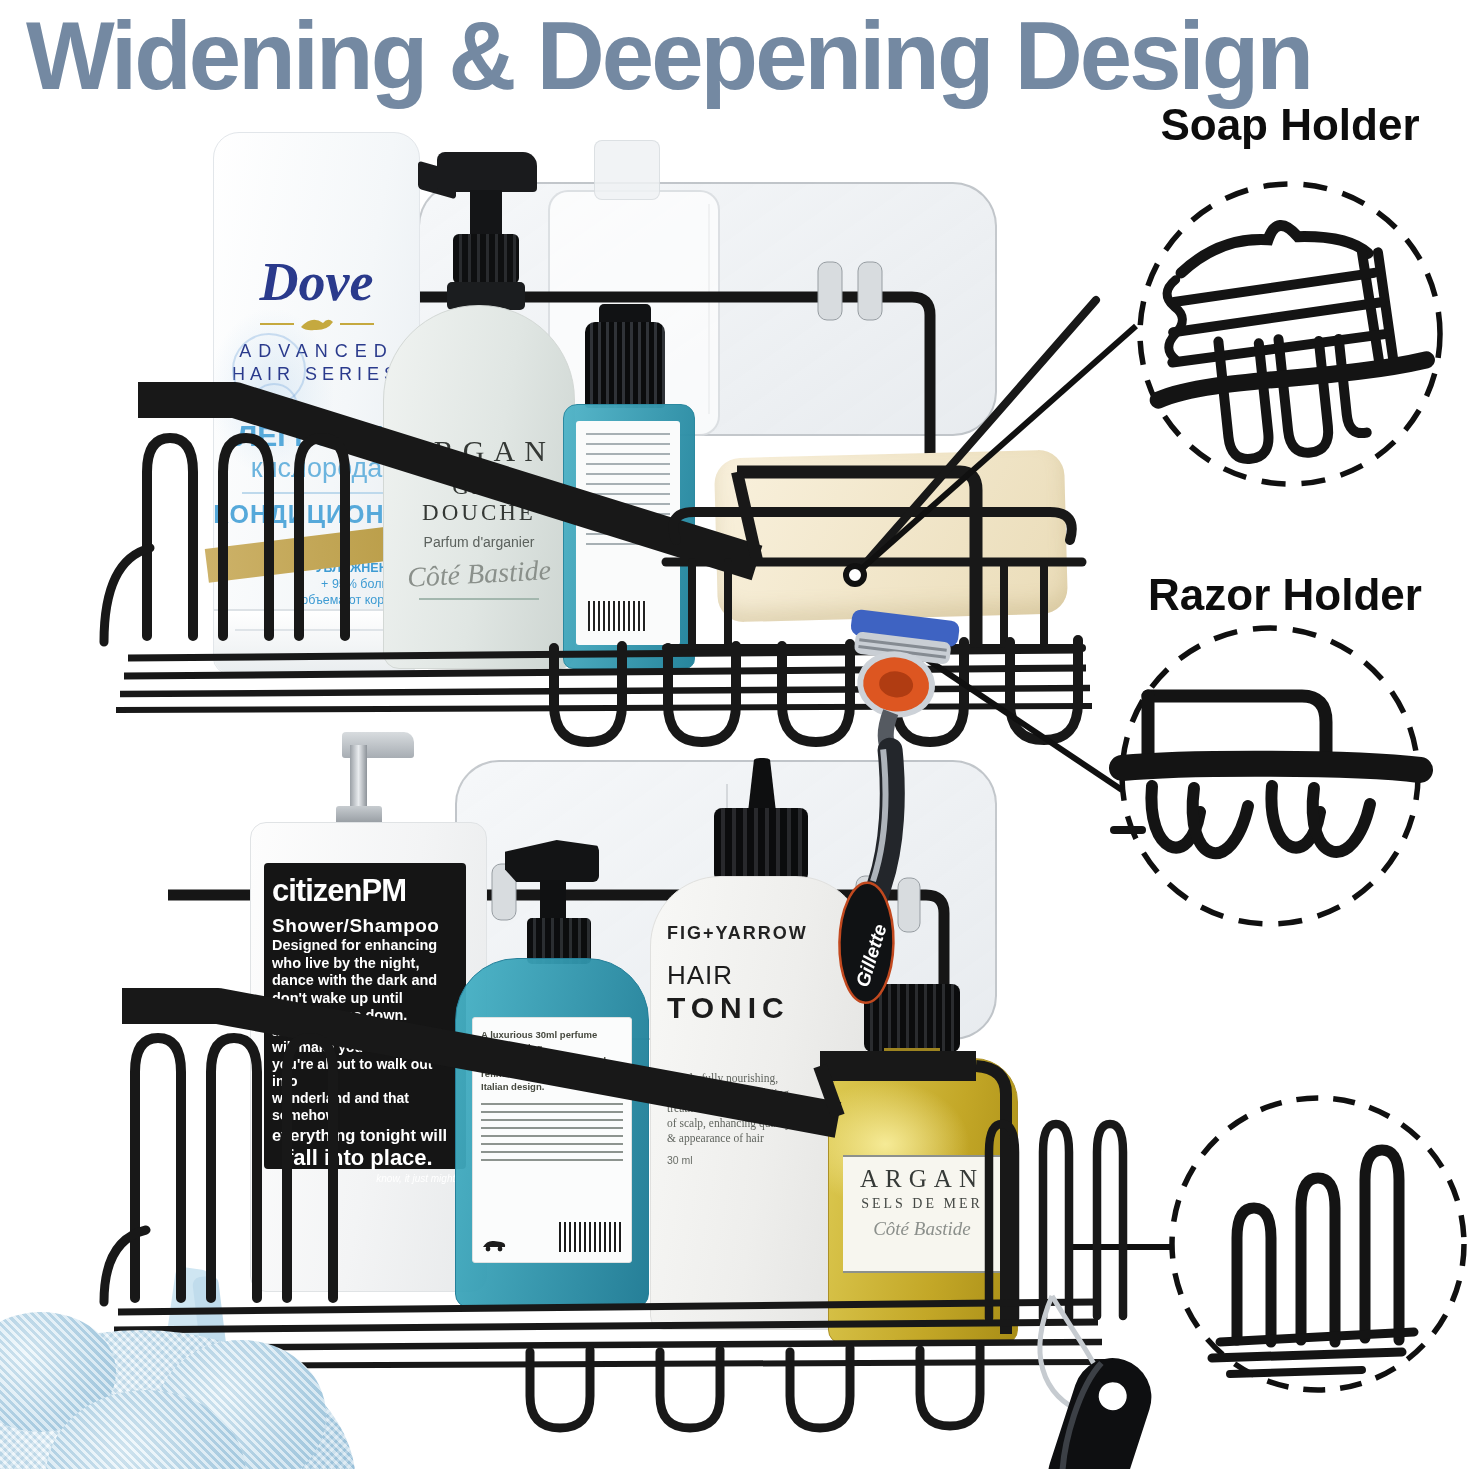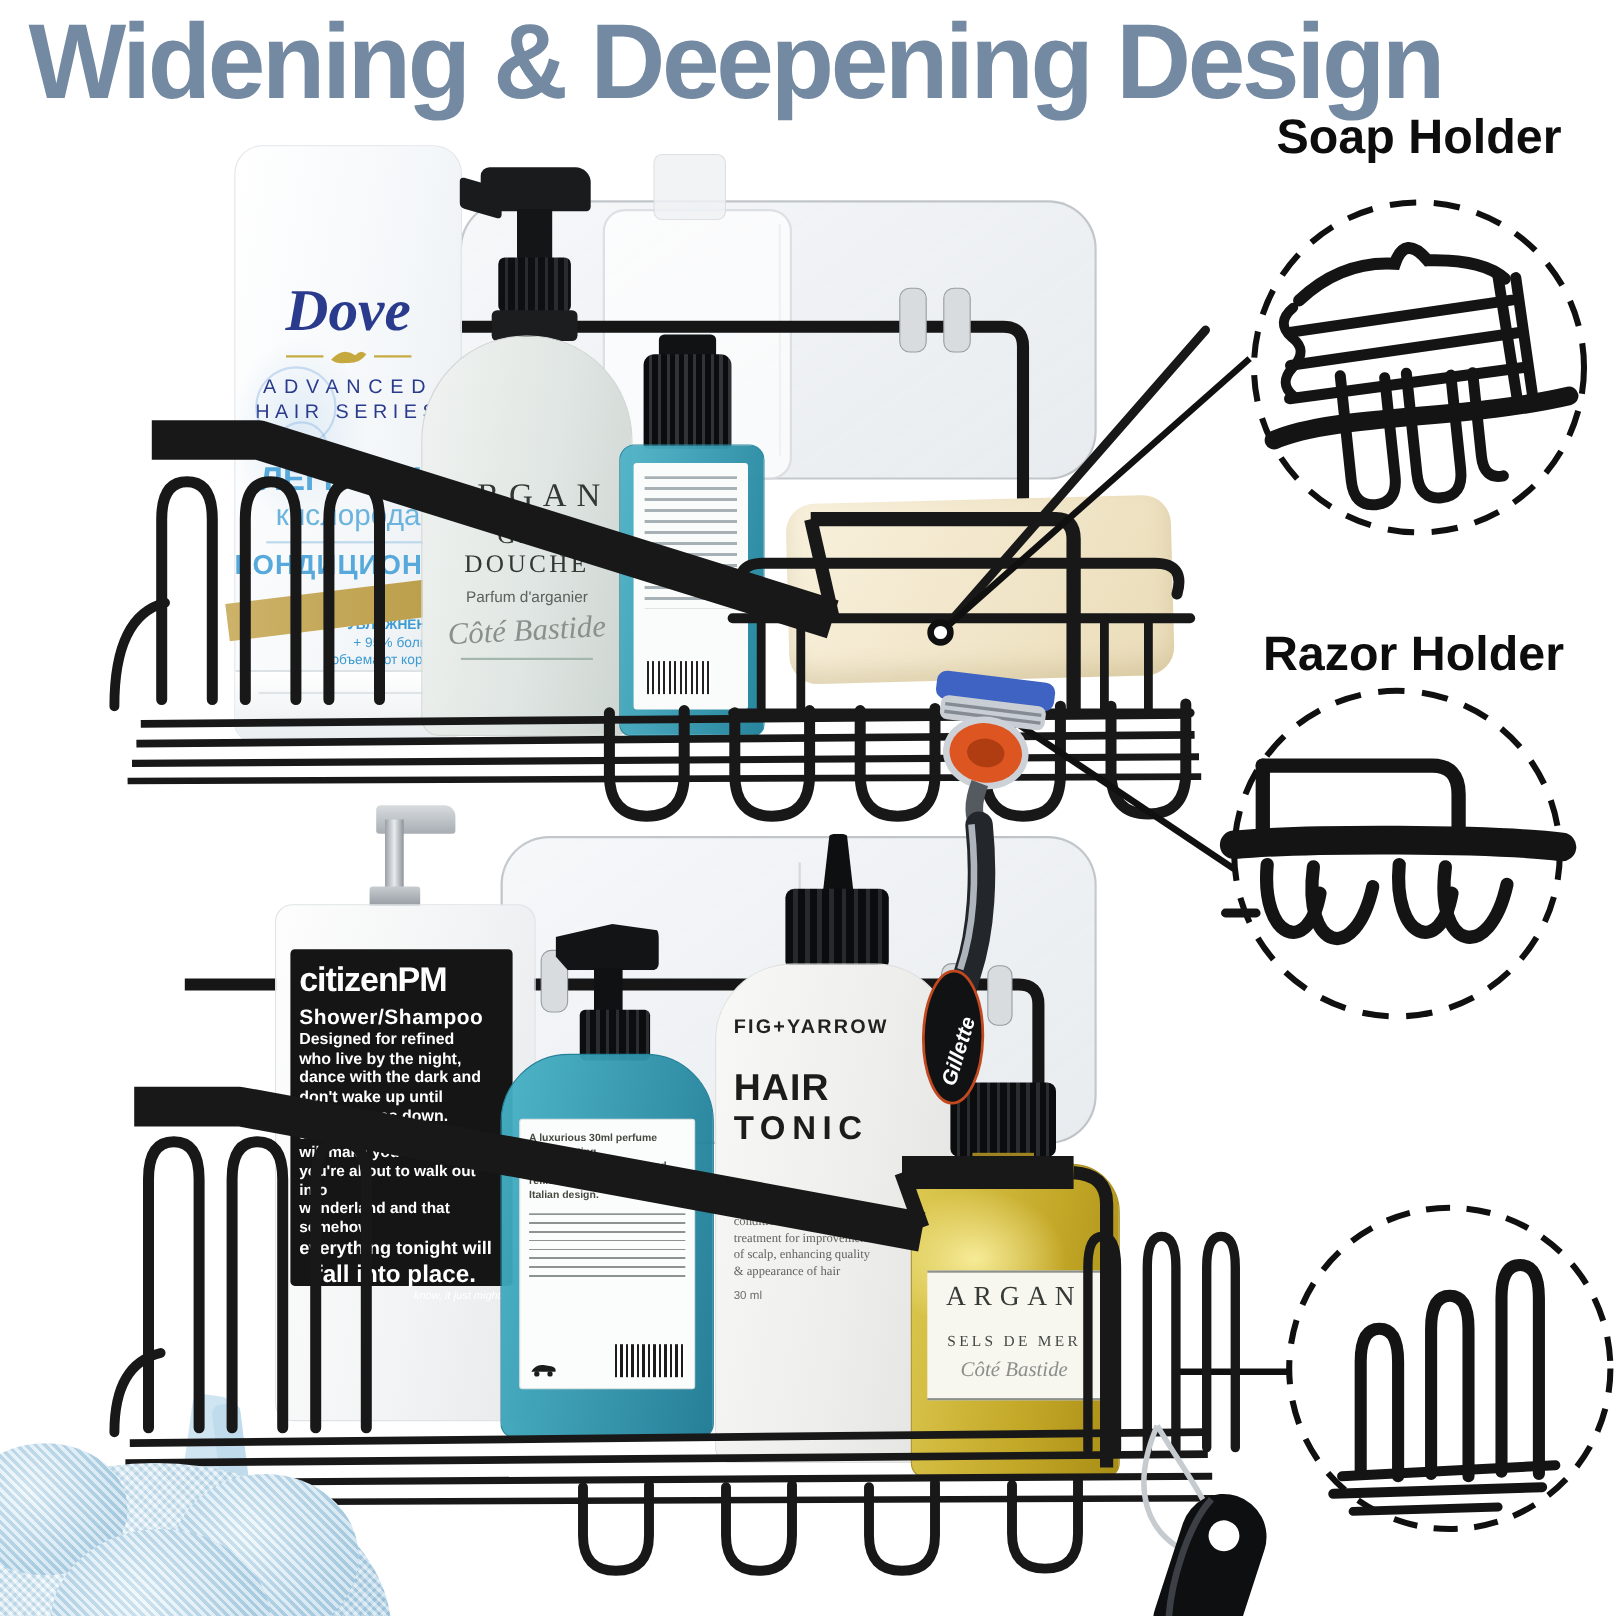--- a/index.html
+++ b/index.html
@@ -136,37 +136,37 @@
   
   .fy-tip{left:748px;top:758px;width:28px;height:54px;background:#0e0f10;border-radius:12px 12px 4px 4px;
           clip-path:polygon(22% 0,78% 0,100% 100%,0 100%);z-index:3;}
   .fy-cap{left:714px;top:808px;width:94px;height:74px;border-radius:8px;z-index:3;
           background:repeating-linear-gradient(90deg,#0b0c0d 0 7px,#28292c 7px 11px);}
   .fy-body{left:650px;top:876px;width:214px;height:452px;z-index:3;
            background:linear-gradient(100deg,#f8f8f6,#eeeeec 55%,#e2e2e0);
            border:1px solid #e0e0de;border-radius:70px 70px 14px 14px;}
   .fy-label{position:absolute;left:16px;top:46px;width:180px;text-align:left;}
   .fy-brand{font-size:18px;font-weight:bold;letter-spacing:2px;color:#222;}
-  .fy-big{font-size:34px;font-weight:bold;color:#1c1c1c;letter-spacing:1px;margin-top:26px;}
+  .fy-big{font-size:26px;font-weight:normal;color:#1c1c1c;letter-spacing:1px;margin-top:16px;}
   .fy-big2{font-size:30px;font-weight:bold;color:#1c1c1c;letter-spacing:6px;}
   .fy-desc{margin-top:46px;font-family:"Liberation Serif",serif;font-size:11.5px;color:#61655f;line-height:15px;}
   .fy-size{margin-top:8px;font-size:10.5px;color:#6a6e68;}
 
   
   .ao-cap{left:864px;top:984px;width:96px;height:68px;border-radius:8px;z-index:3;
           background:repeating-linear-gradient(90deg,#0b0c0d 0 6px,#2a2c2f 6px 9px);}
   .ao-neck{left:884px;top:1048px;width:56px;height:16px;background:#9d8420;z-index:3;}
   .ao-body{left:828px;top:1058px;width:188px;height:284px;z-index:3;
            background:radial-gradient(120px 90px at 30% 30%,rgba(250,240,160,.9),rgba(0,0,0,0) 70%),
                       linear-gradient(100deg,#ddca52,#c3a727 60%,#a88d16);
            border:1px solid #ab9026;border-radius:44px 44px 14px 14px;}
   .ao-label{position:absolute;left:14px;top:96px;width:158px;height:118px;background:#f7f6ef;
             border-top:2px solid #8d918c;border-bottom:2px solid #8d918c;text-align:center;padding-top:8px;box-sizing:border-box;}
   .ao-name{font-family:"Liberation Serif",serif;font-size:25px;letter-spacing:7px;color:#363a37;}
-  .ao-type{font-family:"Liberation Serif",serif;font-size:14px;letter-spacing:3px;color:#444844;margin-top:20px;}
+  .ao-type{font-family:"Liberation Serif",serif;font-size:14px;letter-spacing:3px;color:#444844;margin-top:3px;}
   .ao-script{font-family:"Liberation Serif",serif;font-style:italic;font-size:19px;color:#8b8f8b;margin-top:6px;}
 
   
   .ribbon1{left:168px;top:1268px;width:34px;height:118px;background:#cfe6f2;border-radius:8px;transform:rotate(8deg);z-index:3;}
   .ribbon2{left:200px;top:1276px;width:26px;height:136px;background:#c0dcec;border-radius:8px;transform:rotate(-7deg);z-index:3;}
   .loofah{left:-74px;top:1330px;width:430px;height:310px;border-radius:50%;z-index:5;
           background:repeating-linear-gradient(45deg,rgba(255,255,255,.45) 0 3px,rgba(140,180,205,.22) 3px 6px),
                      repeating-linear-gradient(-45deg,rgba(255,255,255,.35) 0 3px,rgba(150,190,215,.22) 3px 6px),
                      radial-gradient(circle at 38% 32%,#eaf5fb,#bcd9ea 55%,#9cc3dc 82%);}
   .lobe{position:absolute;border-radius:50%;
@@ -258,21 +258,21 @@
 
   <div class="abs soap"></div>
 
   <div class="abs cpm-head"></div>
   <div class="abs cpm-stem"></div>
   <div class="abs cpm-collar"></div>
   <div class="abs cpm-body">
     <div class="cpm-label">
       <div class="cpm-brand">citizenPM</div>
       <div class="cpm-sub">Shower/Shampoo</div>
-      <div class="cpm-l">Designed for refined</div>
+      <div class="cpm-l">Designed for enhancing</div>
       <div class="cpm-l">who live by the night,</div>
       <div class="cpm-l">dance with the dark and</div>
       <div class="cpm-l">don't wake up until</div>
       <div class="cpm-l">the sun goes down.</div>
       <div class="cpm-s">citizenPM shower gel and shampoo</div>
       <div class="cpm-l2">will make you feel like</div>
       <div class="cpm-l2">you're about to walk out into</div>
       <div class="cpm-l2">wonderland and that somehow</div>
       <div class="cpm-big1">everything tonight will</div>
       <div class="cpm-big2">fall into place.</div>

